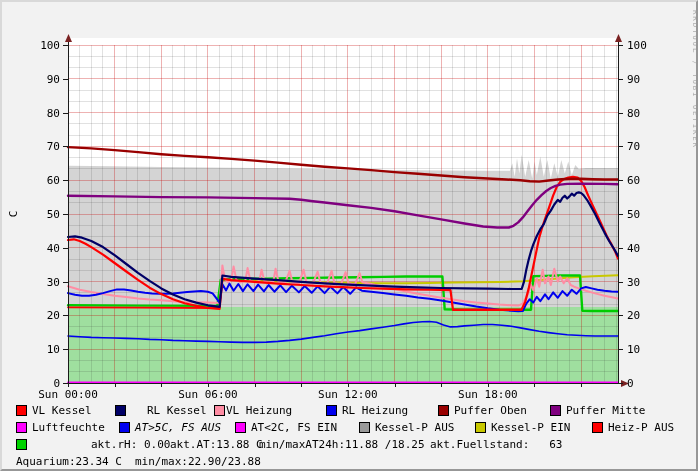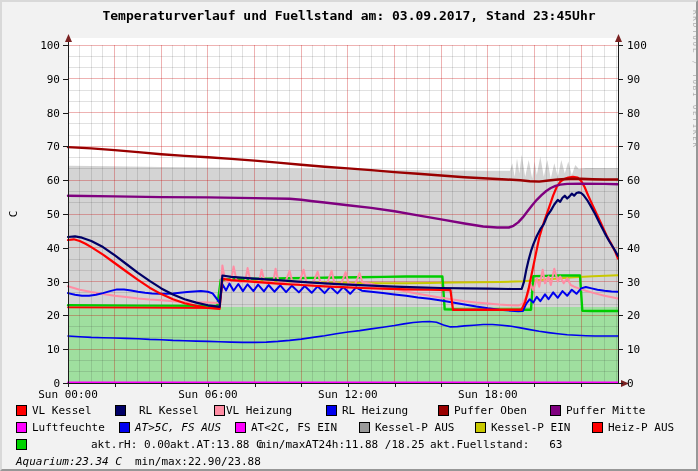--- a/index.html
+++ b/index.html
@@ -12,21 +12,20 @@
   .legend{position:absolute;left:0;top:398px;width:694px;font-size:11px;color:#000;}
   .lg-row{position:absolute;height:17px;left:0;width:100%;}
   .lg-item{position:absolute;top:0;height:14px;}
   .sq{position:absolute;left:0;top:1px;width:9px;height:9px;border:1px solid #000;}
   .lg-text{position:absolute;top:0;white-space:pre;}
 </style>
 </head>
 <body>
 
 <div class="screen">
-  <div class="title">Temperaturverlauf und Fuellstand am: 03.09.2017, Stand 23:45Uhr</div>
   <svg id="chart-svg" width="698" height="400" viewBox="0 0 698 400">
       <rect x="66" y="36" width="550" height="345" fill="#ffffff"></rect>
       <g>
         <polygon points="66.0,163.7 112.6,164.3 159.3,165.0 205.9,165.4 252.6,166.0 299.2,166.7 345.9,167.4 392.5,168.1 439.2,168.4 485.8,168.7 508.0,168.7 510.3,161.3 512.7,174.8 515.0,156.2 517.3,171.4 519.7,152.8 523.2,174.8 526.7,157.9 530.2,176.5 532.5,159.6 534.8,173.1 538.3,154.5 541.8,174.8 545.3,157.9 548.8,176.5 552.3,161.3 555.8,174.8 559.3,157.9 562.8,171.4 566.3,159.6 569.8,173.1 573.3,163.0 576.8,167.0 583.8,166.0 616.0,166.0 616.0,381 66.0,381" fill="#d4d4d4" stroke="none"></polygon>
       </g>
       <g>
         <polygon points="66.0,304.9 616.0,304.9 616.0,381 66.0,381" fill="#9fdf9f" stroke="none"></polygon>
       </g>
       <g shape-rendering="crispEdges">
         <line x1="77.6624257845632" y1="43" x2="77.6624257845632" y2="381" stroke="rgba(40,40,40,0.14)" stroke-width="1"></line>
@@ -217,21 +216,21 @@
       <text transform="translate(691,8) rotate(90)" font-size="7.5px" letter-spacing="1.8px" fill="#adadad">RRDTOOL / TOBI OETIKER</text>
     </svg>
   <div class="legend" id="legend">
       <div class="lg-row" style="top: 4px;">
         <span class="lg-item" style="left: 14px;">
           <span class="sq" style="background: rgb(255, 0, 0);"></span>
           <span class="lg-text" style="left: 16px;">VL Kessel</span>
         </span>
         <span class="lg-item" style="left: 113px;">
           <span class="sq" style="background: rgb(0, 0, 102);"></span>
-          <span class="lg-text" style="left: 8px; padding-left: 16px;">RL Kessel</span>
+          <span class="lg-text" style="left: 16px; padding-left: 16px;">RL Kessel</span>
         </span>
         <span class="lg-item" style="left: 212px;">
           <span class="sq" style="background: rgb(255, 141, 164);"></span>
           <span class="lg-text" style="left: 12px; text-align: center;">VL Heizung</span>
         </span>
         <span class="lg-item" style="left: 324px;">
           <span class="sq" style="background: rgb(0, 0, 238);"></span>
           <span class="lg-text" style="left: 16px;">RL Heizung</span>
         </span>
         <span class="lg-item" style="left: 436px;">
@@ -282,20 +281,20 @@
         </span>
         <span class="lg-item" style="left: 257px;">
           <span class="lg-text" style="left: 0px;">min/maxAT24h:11.88 /18.25</span>
         </span>
         <span class="lg-item" style="left: 428px;">
           <span class="lg-text" style="left: 0px;">akt.Fuellstand:   63</span>
         </span>
       </div>
       <div class="lg-row" style="top: 55px;">
         <span class="lg-item" style="left: 14px;">
-          <span class="lg-text" style="left: 0px; font-style: italic;">Aquarium:23.34 C</span>
+          <span class="lg-text" style="left: 0px;">Aquarium:23.34 C</span>
         </span>
         <span class="lg-item" style="left: 133px;">
           <span class="lg-text" style="left: 0px;">min/max:22.90/23.88</span>
         </span>
       </div>
     </div>
 </div>
 
 </body></html>

